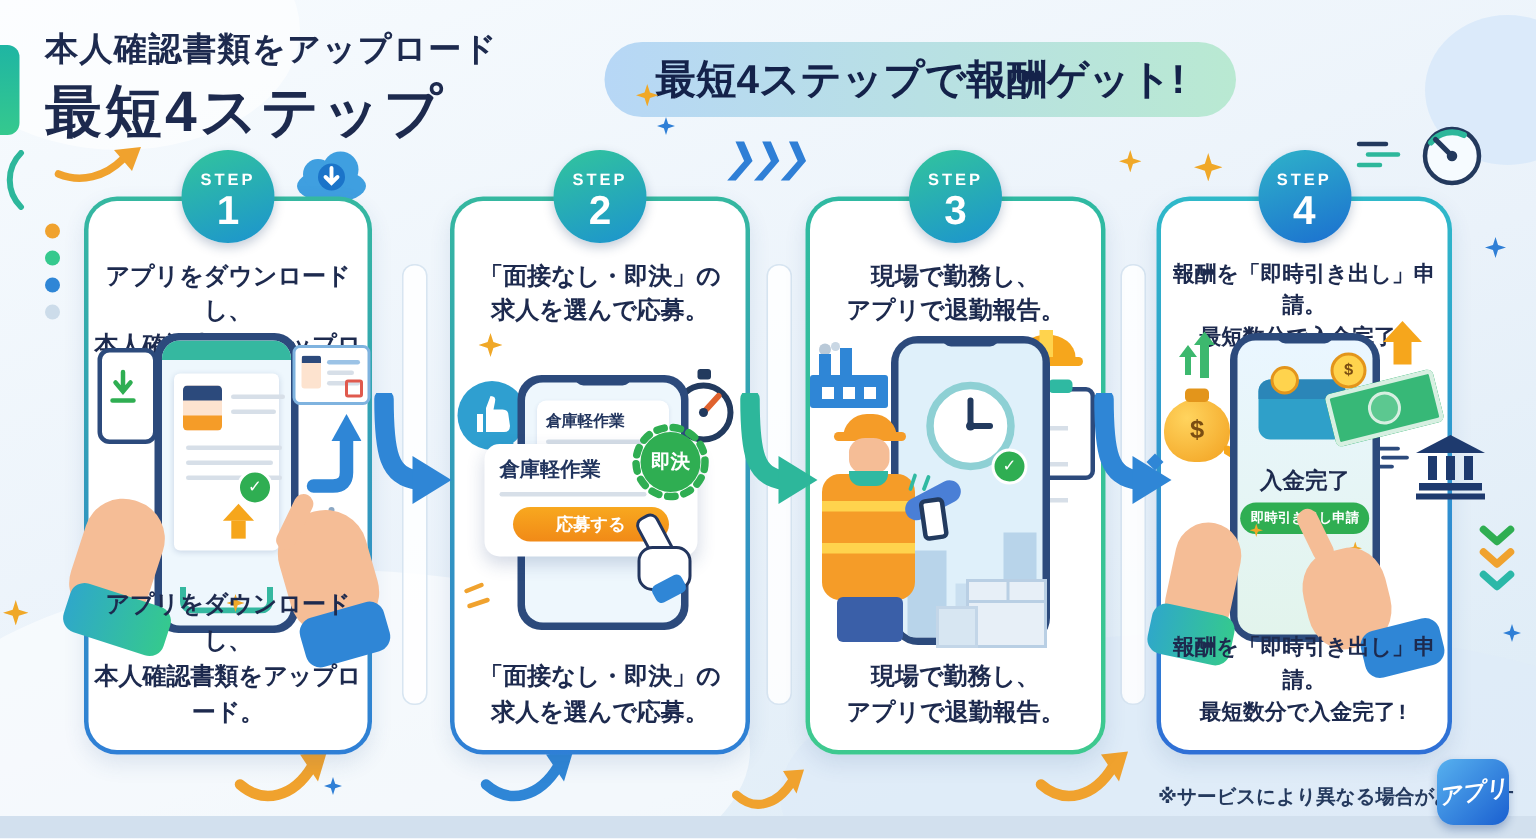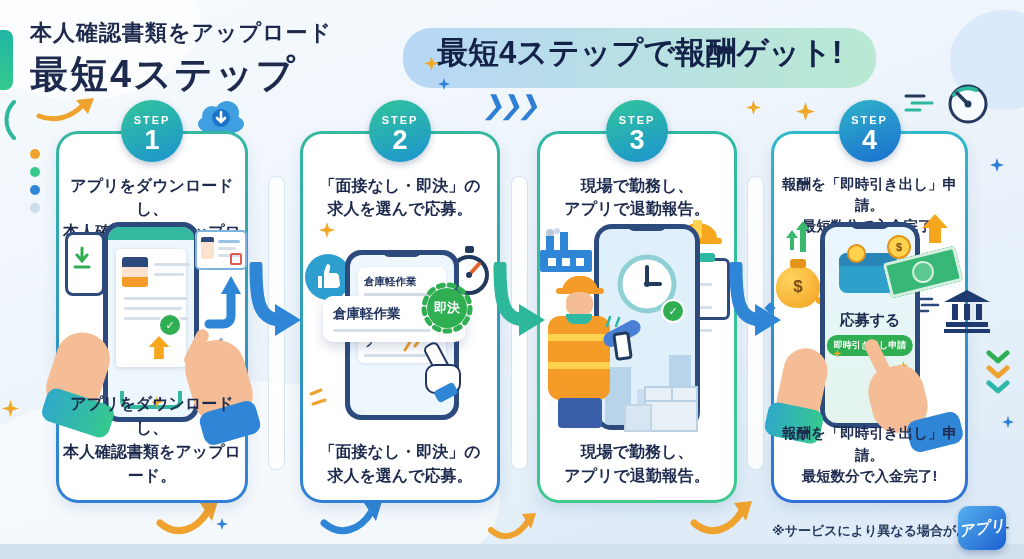--- a/index.html
+++ b/index.html
@@ -9,37 +9,37 @@
   .abs{position:absolute;}
   .blob{position:absolute;border-radius:50%;}
   .bottom-band{position:absolute;left:0;top:544px;width:1024px;height:15px;background:#d2e0ee;}
 
   
   .title-bar{position:absolute;left:0;top:30px;width:13px;height:60px;border-radius:0 8px 8px 0;
     background:linear-gradient(180deg,#1fb5a3,#35c98e);}
   .title{position:absolute;left:30px;top:18px;}
   .title .t1{display:block;font-size:22px;font-weight:800;letter-spacing:1px;}
   .title .t2{display:block;font-size:38px;font-weight:900;letter-spacing:2px;margin-top:1px;}
-  .banner{position:absolute;left:403px;top:28px;height:60px;line-height:50px;padding:0 34px;
+  .banner{position:absolute;left:403px;top:28px;height:50px;line-height:50px;padding:0 34px;
     border-radius:28px;background:linear-gradient(90deg,#b7d7f6,#b9e9d2);
-    font-size:31px;font-weight:900;color:#14224a;}
+    font-size:27px;font-weight:900;color:#14224a;}
 
   
   .card{position:absolute;top:131px;height:372px;border-radius:22px;padding:3px;box-sizing:border-box;
     box-shadow:0 6px 14px rgba(40,80,140,.12);}
   .card-inner{position:relative;width:100%;height:100%;background:#fff;border-radius:19px;overflow:visible;}
   .badge{position:absolute;top:-31px;left:50%;transform:translateX(-50%);width:62px;height:62px;border-radius:50%;
     display:flex;flex-direction:column;align-items:center;justify-content:center;color:#fff;z-index:5;
     box-shadow:0 3px 7px rgba(20,50,100,.25);}
   .badge-teal{background:linear-gradient(160deg,#32c59c,#1c93cf);}
   .badge-blue{background:linear-gradient(160deg,#2fb3c9,#1b6fd0);}
   .badge-step{font-size:11px;font-weight:800;letter-spacing:2px;margin-top:6px;}
   .badge-num{font-size:27px;font-weight:900;line-height:1.05;}
   .headline{padding-top:40px;text-align:center;font-weight:900;line-height:1.45;color:#1d2a4e;}
-  .headline span,.caption span{display:block;}
+  .headline span,.caption span{display:block;font-family:Liberation Mono, monospace;}
   .caption{position:absolute;left:0;right:0;bottom:12px;text-align:center;font-weight:900;line-height:1.5;color:#1d2a4e;z-index:4;}
   .fs16{font-size:16px;} .fs17{font-size:16px;} .fs14{font-size:14.5px;}
   .illus{position:absolute;left:0;top:86px;right:0;bottom:70px;z-index:1;}
 
   
   .sparkle{position:absolute;clip-path:polygon(50% 0,62% 38%,100% 50%,62% 62%,50% 100%,38% 62%,0 50%,38% 38%);}
   .gold{background:#f0a828;} .bluesp{background:#2f7fd6;}
   .dot{position:absolute;border-radius:50%;}
   .track{position:absolute;top:176px;width:15px;height:292px;border-radius:8px;
     background:rgba(255,255,255,.85);border:1px solid rgba(190,212,232,.6);}
@@ -297,20 +297,21 @@
             <div class="job-row">
               <b>イベントスタッフ</b>
               <div class="gline" style="width:85%;margin-top:4px"></div>
             </div>
           </div>
         </div>
 
         <div class="sel-card" style="left:20px;top:76px;width:142px">
           <b>倉庫軽作業</b>
           <div class="gline" style="width:80%;margin-top:6px"></div>
+          <div class="apply-btn">応募する</div>
         </div>
 
         <div class="seal" style="left:118px;top:62px">
           <svg width="52" height="52" viewBox="0 0 52 52">
             <circle cx="26" cy="26" r="20" fill="#2fae52"></circle>
             <circle cx="26" cy="26" r="23" fill="none" stroke="#2fae52" stroke-width="5" stroke-dasharray="5 6" stroke-linecap="round"></circle>
           </svg>
           <span>即決</span>
         </div>
 
@@ -444,21 +445,21 @@
 
         <div class="phone" style="left:46px;top:2px;width:100px;height:206px;border-radius:18px">
           <div class="notch"></div>
           <div class="screen" style="background:linear-gradient(180deg,#eaf6ff,#e2f4ec)">
             <div class="abs" style="left:14px;top:26px;width:58px;height:40px;background:#2fa0c9;border-radius:8px">
               <div style="height:13px;background:#2b86b8;border-radius:8px 8px 0 0"></div>
               <div class="abs" style="right:-4px;top:15px;width:11px;height:11px;border-radius:50%;background:#ffd34d;border:2px solid #e3951b"></div>
               <div class="abs" style="left:8px;top:-9px;width:15px;height:15px;border-radius:50%;background:#ffd34d;border:2px solid #e3951b"></div>
             </div>
             <div class="abs" style="left:62px;top:8px;width:20px;height:20px;border-radius:50%;background:#ffd34d;border:2px solid #e3951b;text-align:center;line-height:20px;font-size:11px;font-weight:900;color:#7a4d12">$</div>
-            <div class="status-txt" style="top:84px">応募する</div>
+            <div class="status-txt" style="top:84px">入金完了</div>
             <div class="withdraw-btn" style="top:108px">即時引き出し申請</div>
             <div class="sparkle gold" style="left:8px;top:122px;width:9px;height:9px"></div>
             <div class="sparkle gold" style="left:74px;top:134px;width:9px;height:9px"></div>
           </div>
         </div>
 
         <div class="note-bill" style="left:112px;top:34px">
             <i></i>
           </div>
 

